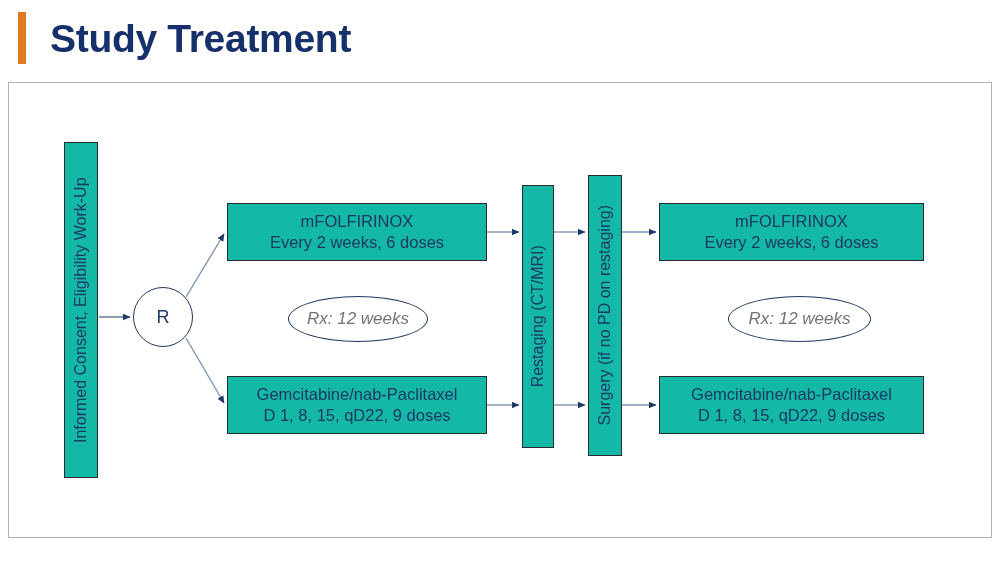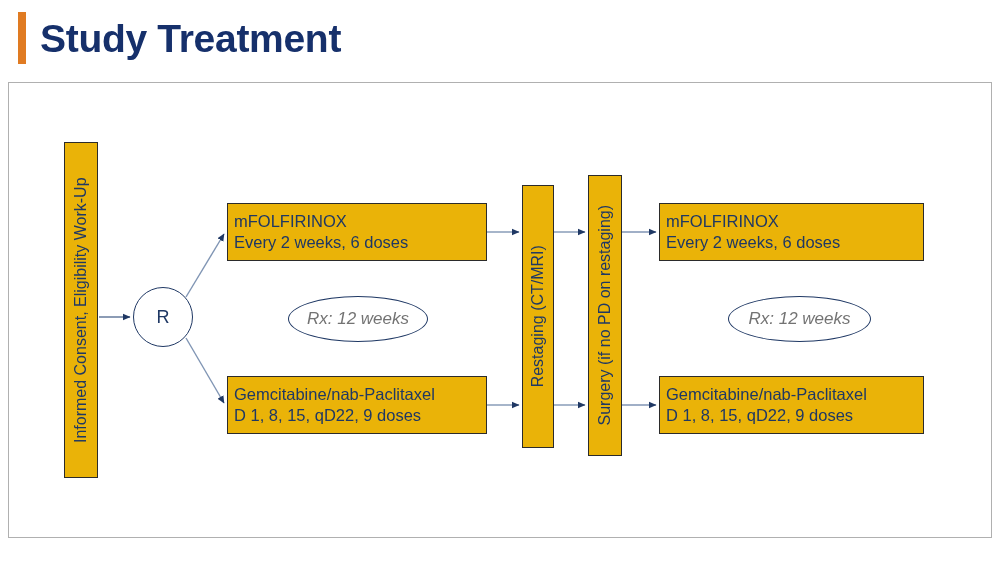--- a/index.html
+++ b/index.html
@@ -27,21 +27,21 @@
     align-items: center;
     height: 56px;
   }
   .title-accent {
     width: 8px;
     height: 52px;
     background: #E07B22;
     flex: 0 0 auto;
   }
   .title-text {
-    margin-left: 14px;
+    margin-left: 24px;
     color: #16306B;
     font-size: 39px;
     font-weight: bold;
     letter-spacing: -0.3px;
     white-space: nowrap;
     line-height: 1;
   }
 
   
   .frame {
@@ -62,25 +62,26 @@
     height: 456px;
     background: #C8C8C8;
     z-index: -1;
   }
 
   
   .node {
     position: absolute;
     box-sizing: border-box;
     border: 1.5px solid #2B2B2B;
-    background: #eab308;
+    background: #14b8a6;
     color: #1F3864;
     display: flex;
     align-items: center;
     justify-content: center;
+    text-align: center;
     line-height: 1.28;
   }
   .node .lines {
     width: 100%;
     padding: 0 6px;
     box-sizing: border-box;
   }
 
   
   .node.vertical .vtext {

